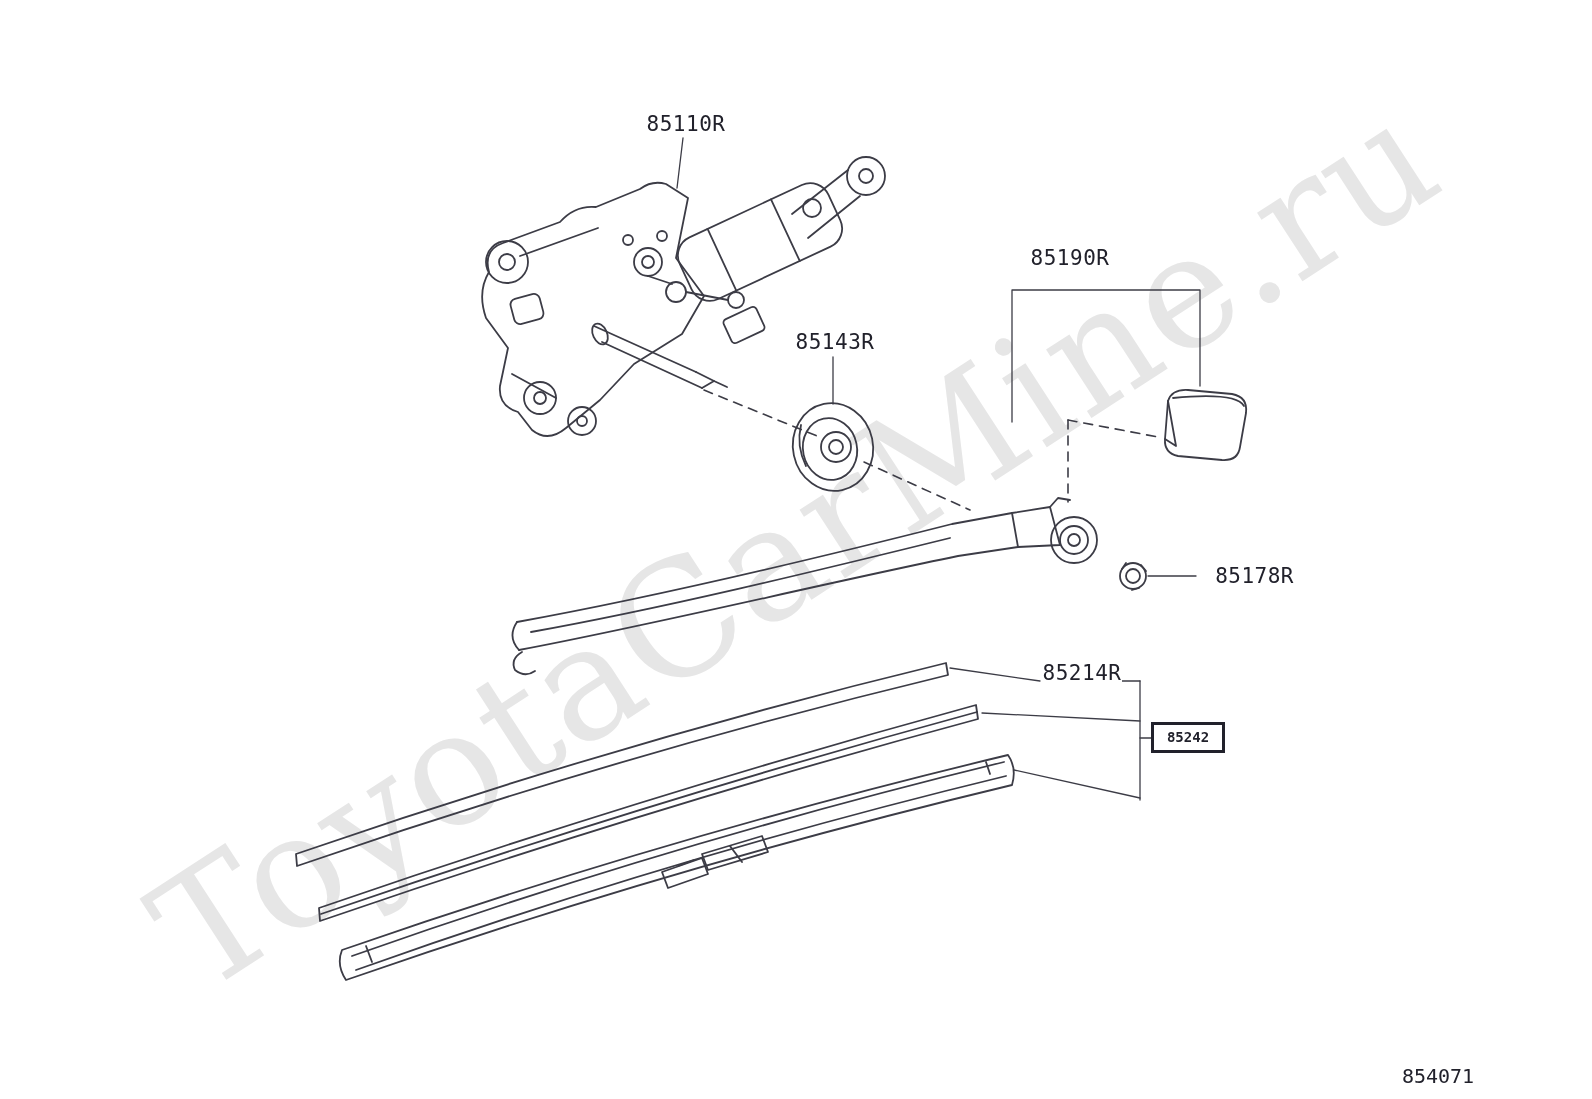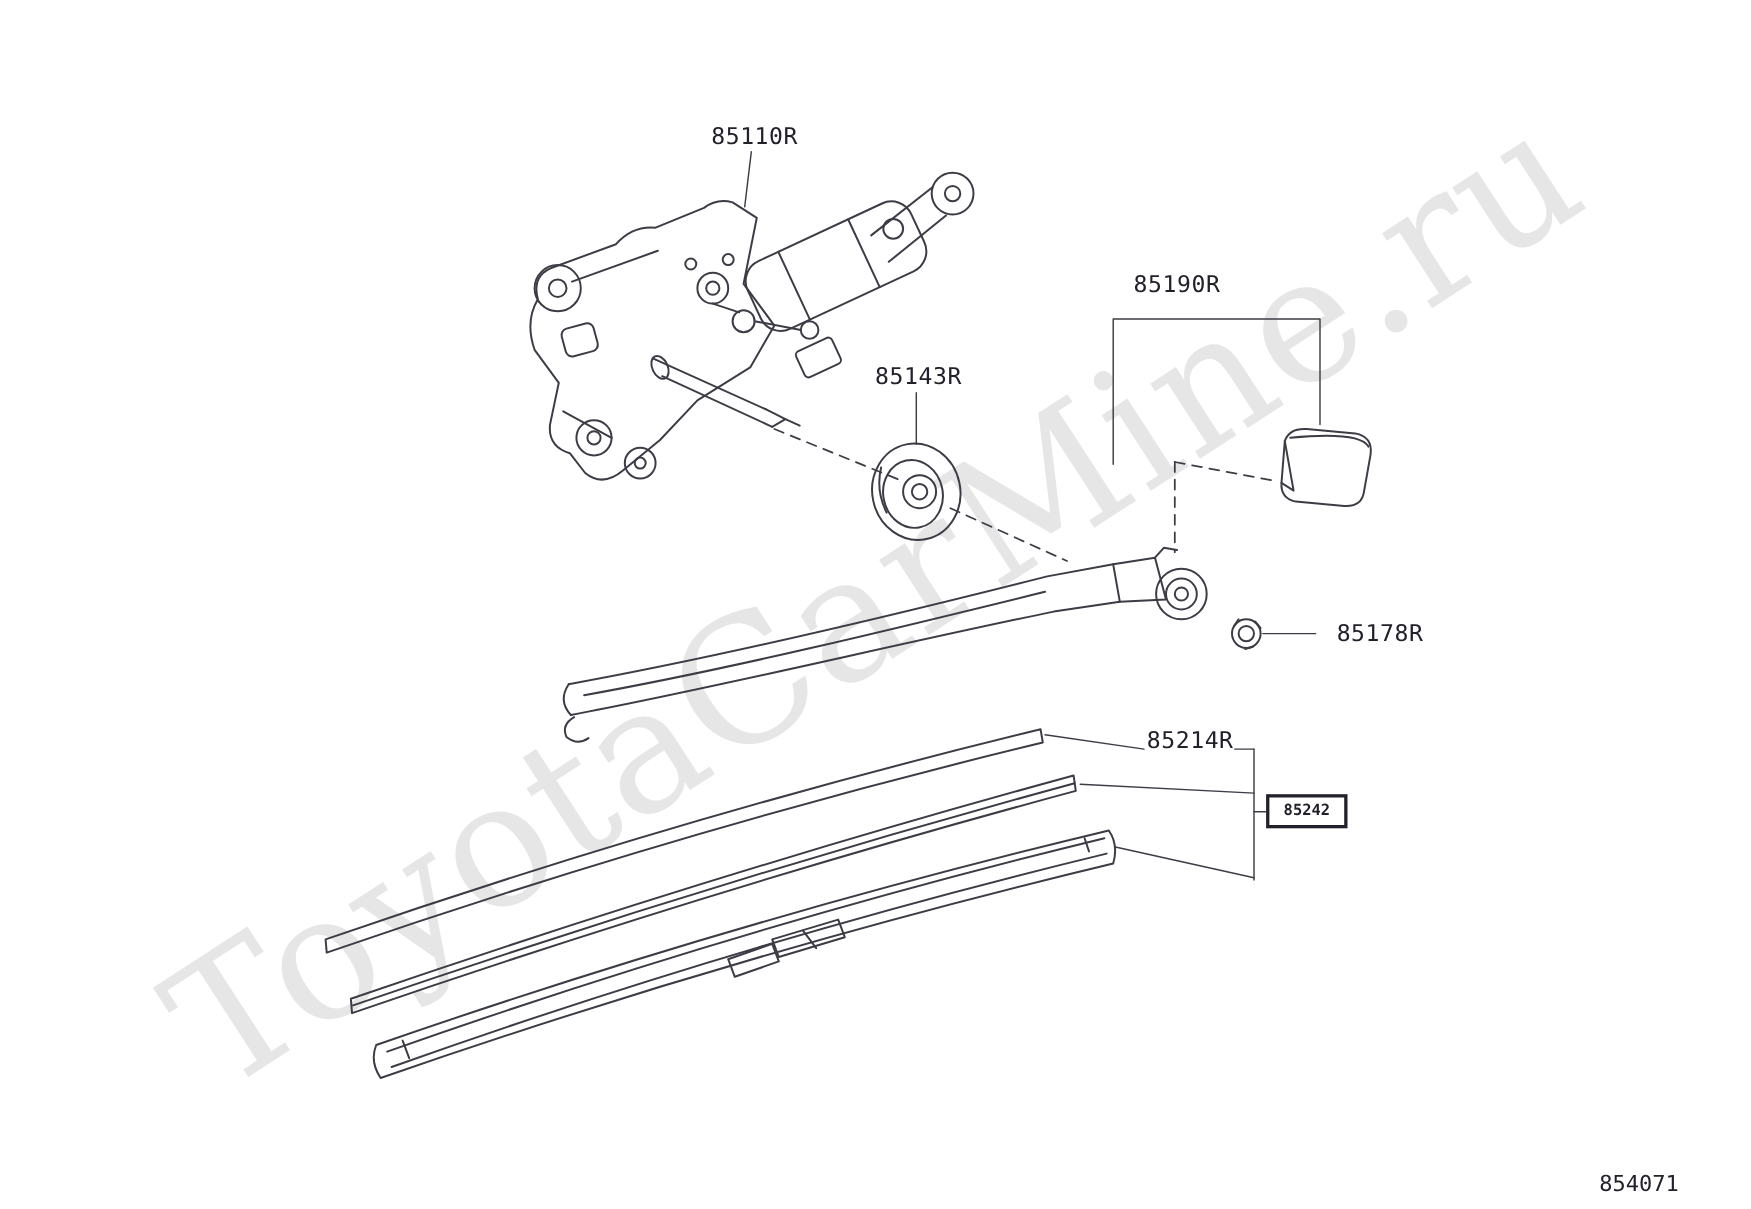--- a/index.html
+++ b/index.html
@@ -163,15 +163,15 @@
   <div class="part-label" style="left:1024px;top:246px;width:92px">85190R</div>
 
   <div class="part-label" style="left:789px;top:330px;width:92px">85143R</div>
 
   <div class="part-label" style="left:1202px;top:564px;width:92px;text-align:right">85178R</div>
 
   <div class="part-label" style="left:1042px;top:661px;width:80px">85214R</div>
 
   <div class="part-box" style="left:1151px;top:722px">85242</div>
 
-  <div class="figure-number" style="left:1420px;top:1064px;width:140px">854071</div>
+  <div class="figure-number" style="left:1368px;top:1064px;width:140px">854071</div>
 
 </div>
 
 </body></html>

